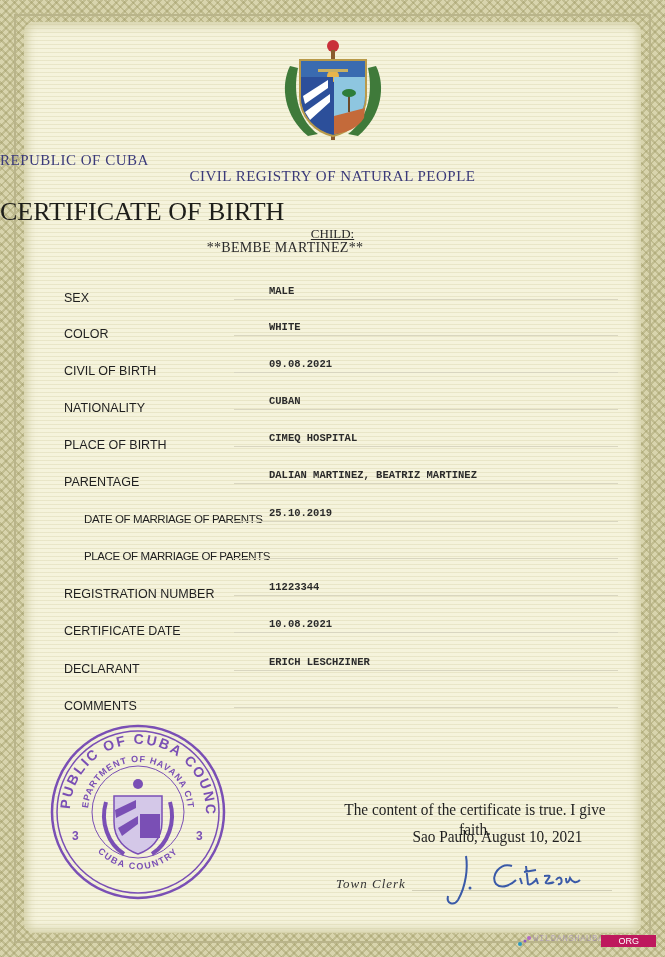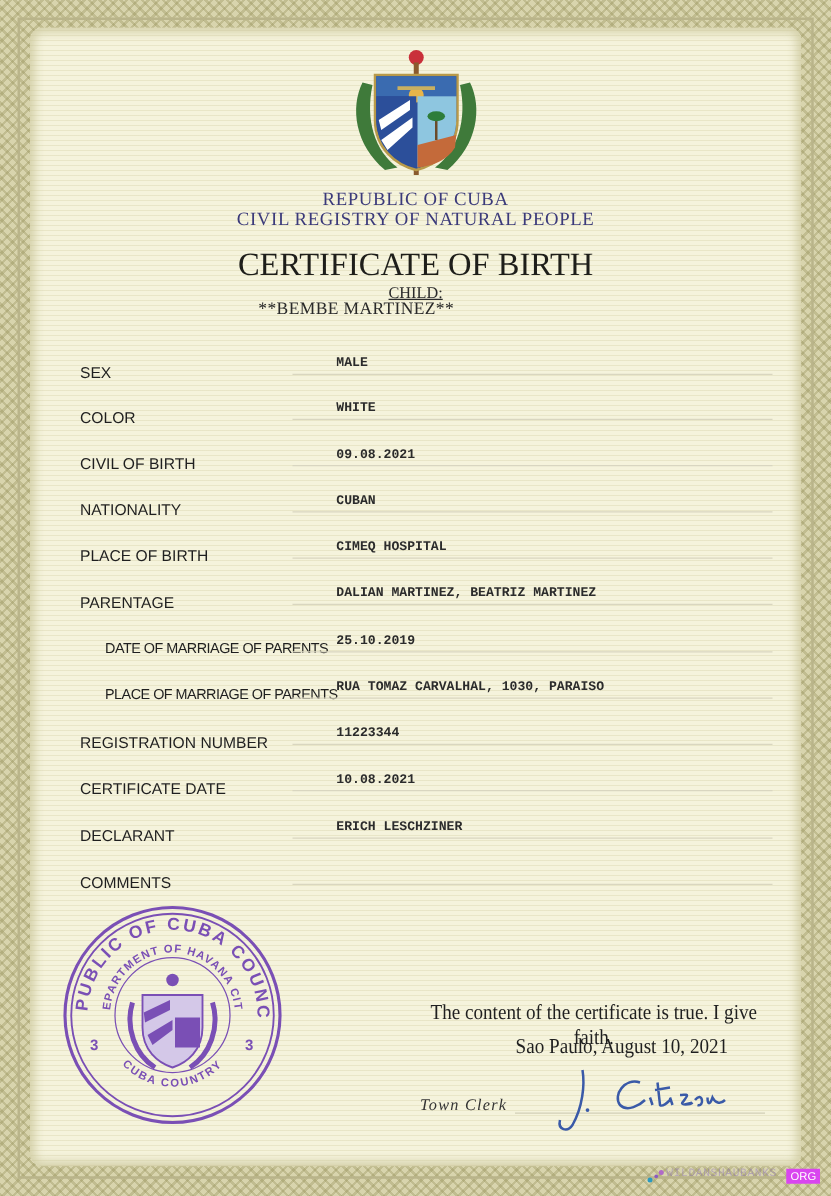--- a/index.html
+++ b/index.html
@@ -9,39 +9,39 @@
       repeating-linear-gradient(45deg, rgba(150,145,90,0.35) 0 2px, transparent 2px 6px),
       repeating-linear-gradient(-45deg, rgba(150,145,90,0.35) 0 2px, transparent 2px 6px),
       #d8d4ad; }
   .frame-inner-line { position: absolute; left: 14px; top: 14px; right: 14px; bottom: 14px; border: 2px solid #b9b48a; }
   .paper { position: absolute; left: 24px; top: 22px; width: 617px; height: 911px;
     background:
       repeating-linear-gradient(0deg, rgba(210,205,160,0.35) 0 1px, transparent 1px 4px),
       #f5f3dc;
     border-radius: 10px; box-shadow: 0 0 8px 4px rgba(200,195,150,0.7) inset; }
   .emblem { position: absolute; left: 278px; top: 36px; width: 110px; height: 108px; }
-  .h-republic { position: absolute; left: 0; width: 665px; top: 152px; text-align: center; color: #3b3a7a; font-family: "Liberation Serif", serif; font-size: 15px; letter-spacing: 0.5px; }
+  .h-republic { position: absolute; left: 0; width: 665px; top: 152px; color: #3b3a7a; font-family: "Liberation Serif", serif; font-size: 15px; letter-spacing: 0.5px; }
   .h-registry { position: absolute; left: 0; width: 665px; top: 168px; text-align: center; color: #3b3a7a; font-family: "Liberation Serif", serif; font-size: 15px; letter-spacing: 0.5px; }
-  .h-title { position: absolute; left: 0; width: 665px; top: 197px; text-align: center; color: #1e1e1a; font-family: "Liberation Serif", serif; font-size: 26px; }
+  .h-title { position: absolute; left: 0; width: 665px; top: 197px; color: #1e1e1a; font-family: "Liberation Serif", serif; font-size: 26px; }
   .h-child { position: absolute; left: 0; width: 665px; top: 226px; text-align: center; color: #2a2a2a; font-family: "Liberation Serif", serif; font-size: 13px; text-decoration: underline; }
   .h-name { position: absolute; left: 0; width: 570px; top: 240px; text-align: center; color: #2a2a2a; font-family: "Liberation Serif", serif; font-size: 14px; letter-spacing: 0.3px; }
   .row { position: absolute; left: 64px; width: 554px; height: 24px; }
   .row .label { position: absolute; left: 0; top: 6px; font-size: 12.5px; color: #1f1f1f; white-space: nowrap; }
   .row .label.narrow { font-size: 11.5px; letter-spacing: -0.4px; padding-left: 20px; }
   .row .value { position: absolute; left: 205px; top: 0; font-family: "Liberation Mono", monospace; font-size: 10.5px; font-weight: bold; color: #2b2b2b; white-space: nowrap; }
   .row .line { position: absolute; left: 170px; right: 0; top: 14px; border-top: 1px solid #d9d6c0; }
   .seal { position: absolute; left: 48px; top: 722px; width: 180px; height: 180px; }
   .attest { position: absolute; left: 320px; width: 310px; top: 800px; text-align: center; font-family: "Liberation Serif", serif; font-size: 17px; color: #1f1f1f; transform: scaleX(0.9); }
   .place-date { position: absolute; left: 320px; width: 355px; top: 827px; text-align: center; font-family: "Liberation Serif", serif; font-size: 17px; color: #1f1f1f; transform: scaleX(0.9); }
   .clerk { position: absolute; left: 336px; top: 876px; font-family: "Liberation Serif", serif; font-style: italic; font-size: 13px; letter-spacing: 1px; color: #333; }
   .sign-line { position: absolute; left: 412px; width: 200px; top: 890px; border-top: 1px solid #d2cfb7; }
   .signature { position: absolute; left: 440px; top: 848px; width: 160px; height: 64px; }
   .watermark { position: absolute; left: 515px; top: 932px; width: 145px; height: 18px; }
   .wm-text { position: absolute; left: 18px; top: 2px; font-size: 9px; color: rgba(140,110,190,0.45); letter-spacing: 0.5px; font-family: Liberation Mono, monospace; }
-  .wm-badge { position: absolute; right: 4px; top: 3px; background: #d946ef; color: #fff; font-size: 9px; padding: 1px 3px; }
+  .wm-badge { position: absolute; right: 4px; top: 3px; background: #be185d; color: #fff; font-size: 9px; padding: 1px 17px; }
 </style>
 </head>
 <body>
 
 <div class="frame"></div>
 <div class="frame-inner-line"></div>
 <div class="paper"></div>
 
 <svg class="emblem" viewBox="0 0 110 108">
   <path d="M12 30 C2 50 6 80 30 100 L40 98 C22 85 14 60 20 32 Z" fill="#3f7a3a"></path>
@@ -96,21 +96,20 @@
   <span class="value">DALIAN MARTINEZ, BEATRIZ MARTINEZ</span>
   <div class="line"></div>
 </div>
 <div class="row" style="top:507px">
   <span class="label narrow">DATE OF MARRIAGE OF PARENTS</span>
   <span class="value">25.10.2019</span>
   <div class="line"></div>
 </div>
 <div class="row" style="top:544px">
   <span class="label narrow">PLACE OF MARRIAGE OF PARENTS</span>
-  <span class="value">RUA TOMAZ CARVALHAL, 1030, PARAISO</span>
   <div class="line"></div>
 </div>
 <div class="row" style="top:581px">
   <span class="label">REGISTRATION NUMBER</span>
   <span class="value">11223344</span>
   <div class="line"></div>
 </div>
 <div class="row" style="top:618px">
   <span class="label">CERTIFICATE DATE</span>
   <span class="value">10.08.2021</span>

